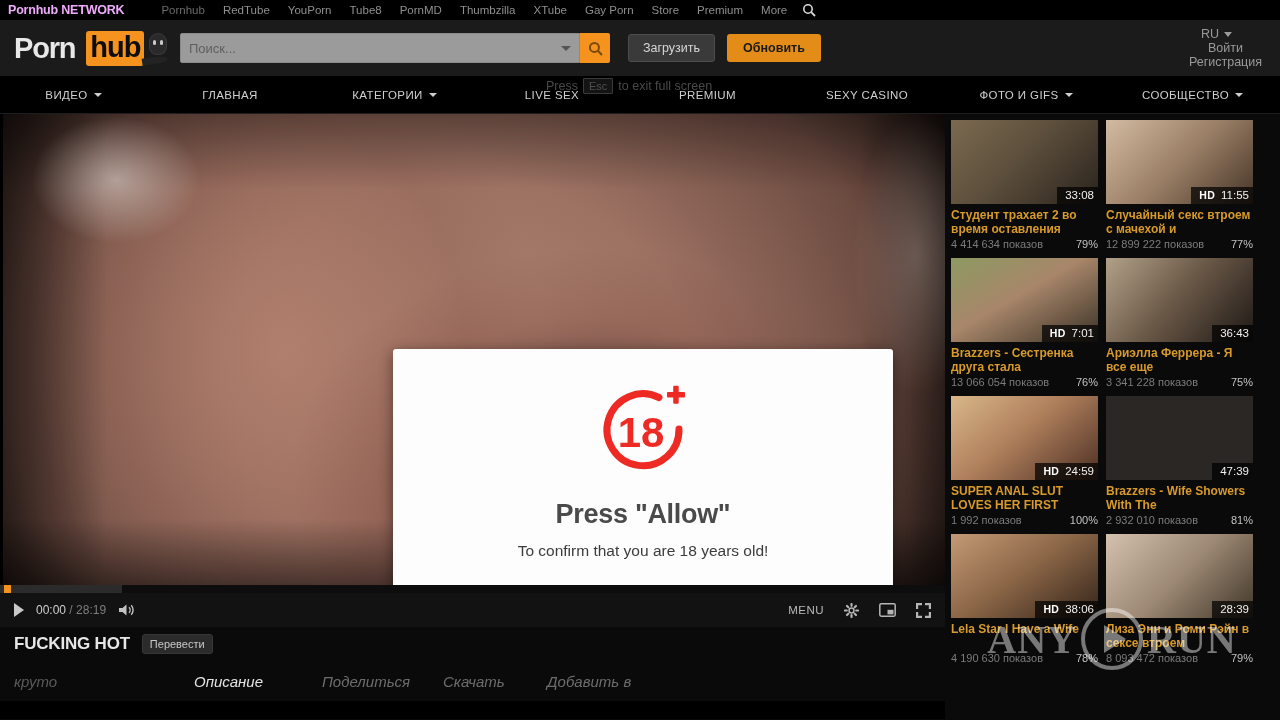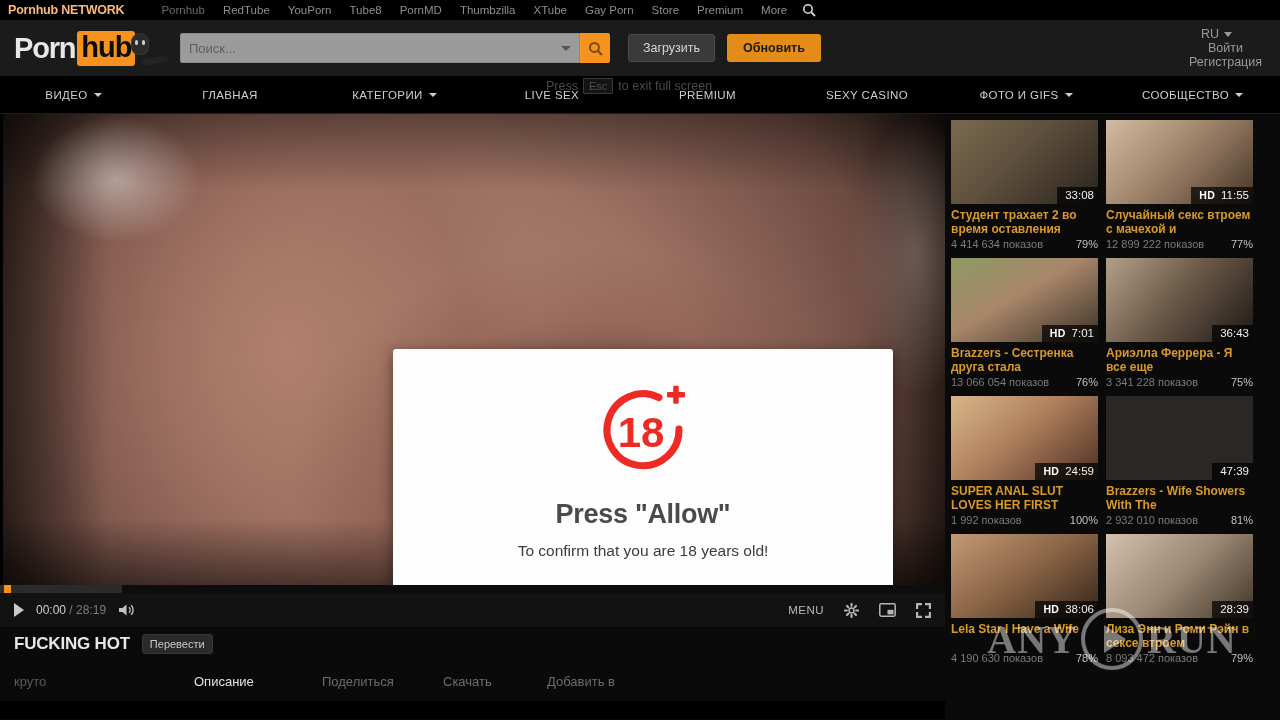--- a/index.html
+++ b/index.html
@@ -10,40 +10,40 @@
     overflow: hidden;
   }
   #root { position: relative; width: 1280px; height: 720px; background: #0a0a0a; }
 
   
   .netbar {
     height: 20px; background: #000; display: flex; align-items: center;
     padding: 0 8px; gap: 0;
   }
   .netbar-brand {
-    color: #fdba74; font-size: 12.5px; font-weight: bold; letter-spacing: -0.2px;
+    color: #f0abfc; font-size: 12.5px; font-weight: bold; letter-spacing: -0.2px;
     margin-right: 28px; white-space: nowrap;
   }
   .netbar-link {
     color: #8f8f8f; font-size: 11.5px; padding: 0 9px; white-space: nowrap;
     text-decoration: none; cursor: pointer;
   }
   .netbar-link.dim { color: #6a6a6a; }
   .netbar-search-icon {
     margin-left: 6px; width: 14px; height: 14px; position: relative; cursor: pointer;
   }
   .netbar-search-icon svg { display:block; }
 
   
   .header {
     height: 56px; background: #1b1b1b; display: flex; align-items: center;
     padding: 0 14px; position: relative;
   }
   .logo {
-    display: flex; align-items: center; width: 160px; flex: none; position: relative;
+    display: flex; align-items: center; width: 160px; flex: none; position: relative; gap: 9px;
   }
   .logo-porn {
     color: #e8e8e8; font-size: 29px; font-weight: bold; letter-spacing: -1.2px;
     line-height: 1; font-family: "Liberation Sans", sans-serif;
   }
   .logo-hub {
     background: #f6921e; color: #0d0d0d; font-size: 29px; font-weight: bold;
     letter-spacing: -1px; line-height: 1; padding: 2px 4px 4px 4px; margin-left: 2px;
     border-radius: 3px;
   }
@@ -198,21 +198,21 @@
   }
   .video-title { color: #e6e6e6; font-size: 17px; font-weight: bold; letter-spacing: -0.2px; }
   .translate-btn {
     background: #2b2b2b; color: #c8c8c8; font-size: 11px; padding: 3px 7px;
     border-radius: 3px; border: 1px solid #373737; cursor: pointer;
   }
   .tabs-row {
     height: 40px; display: flex; align-items: center; padding: 0 14px;
     background: #0a0a0a; position: relative;
   }
-  .tab { color: #6d6d6d; font-size: 13px; cursor: pointer; }
+  .tab { color: #6d6d6d; font-size: 15px; cursor: pointer; font-style: italic; }
   .tab.active { color: #e4e4e4; }
   .tab.cool { color: #5a5a5a; }
 
   
   .sidebar {
     width: 335px; flex: none; background: #0a0a0a; padding: 6px 0 0 6px;
     display: flex; flex-wrap: wrap; align-content: flex-start; gap: 8px 8px;
     overflow: hidden;
   }
   .vcard { width: 147px; cursor: pointer; }

